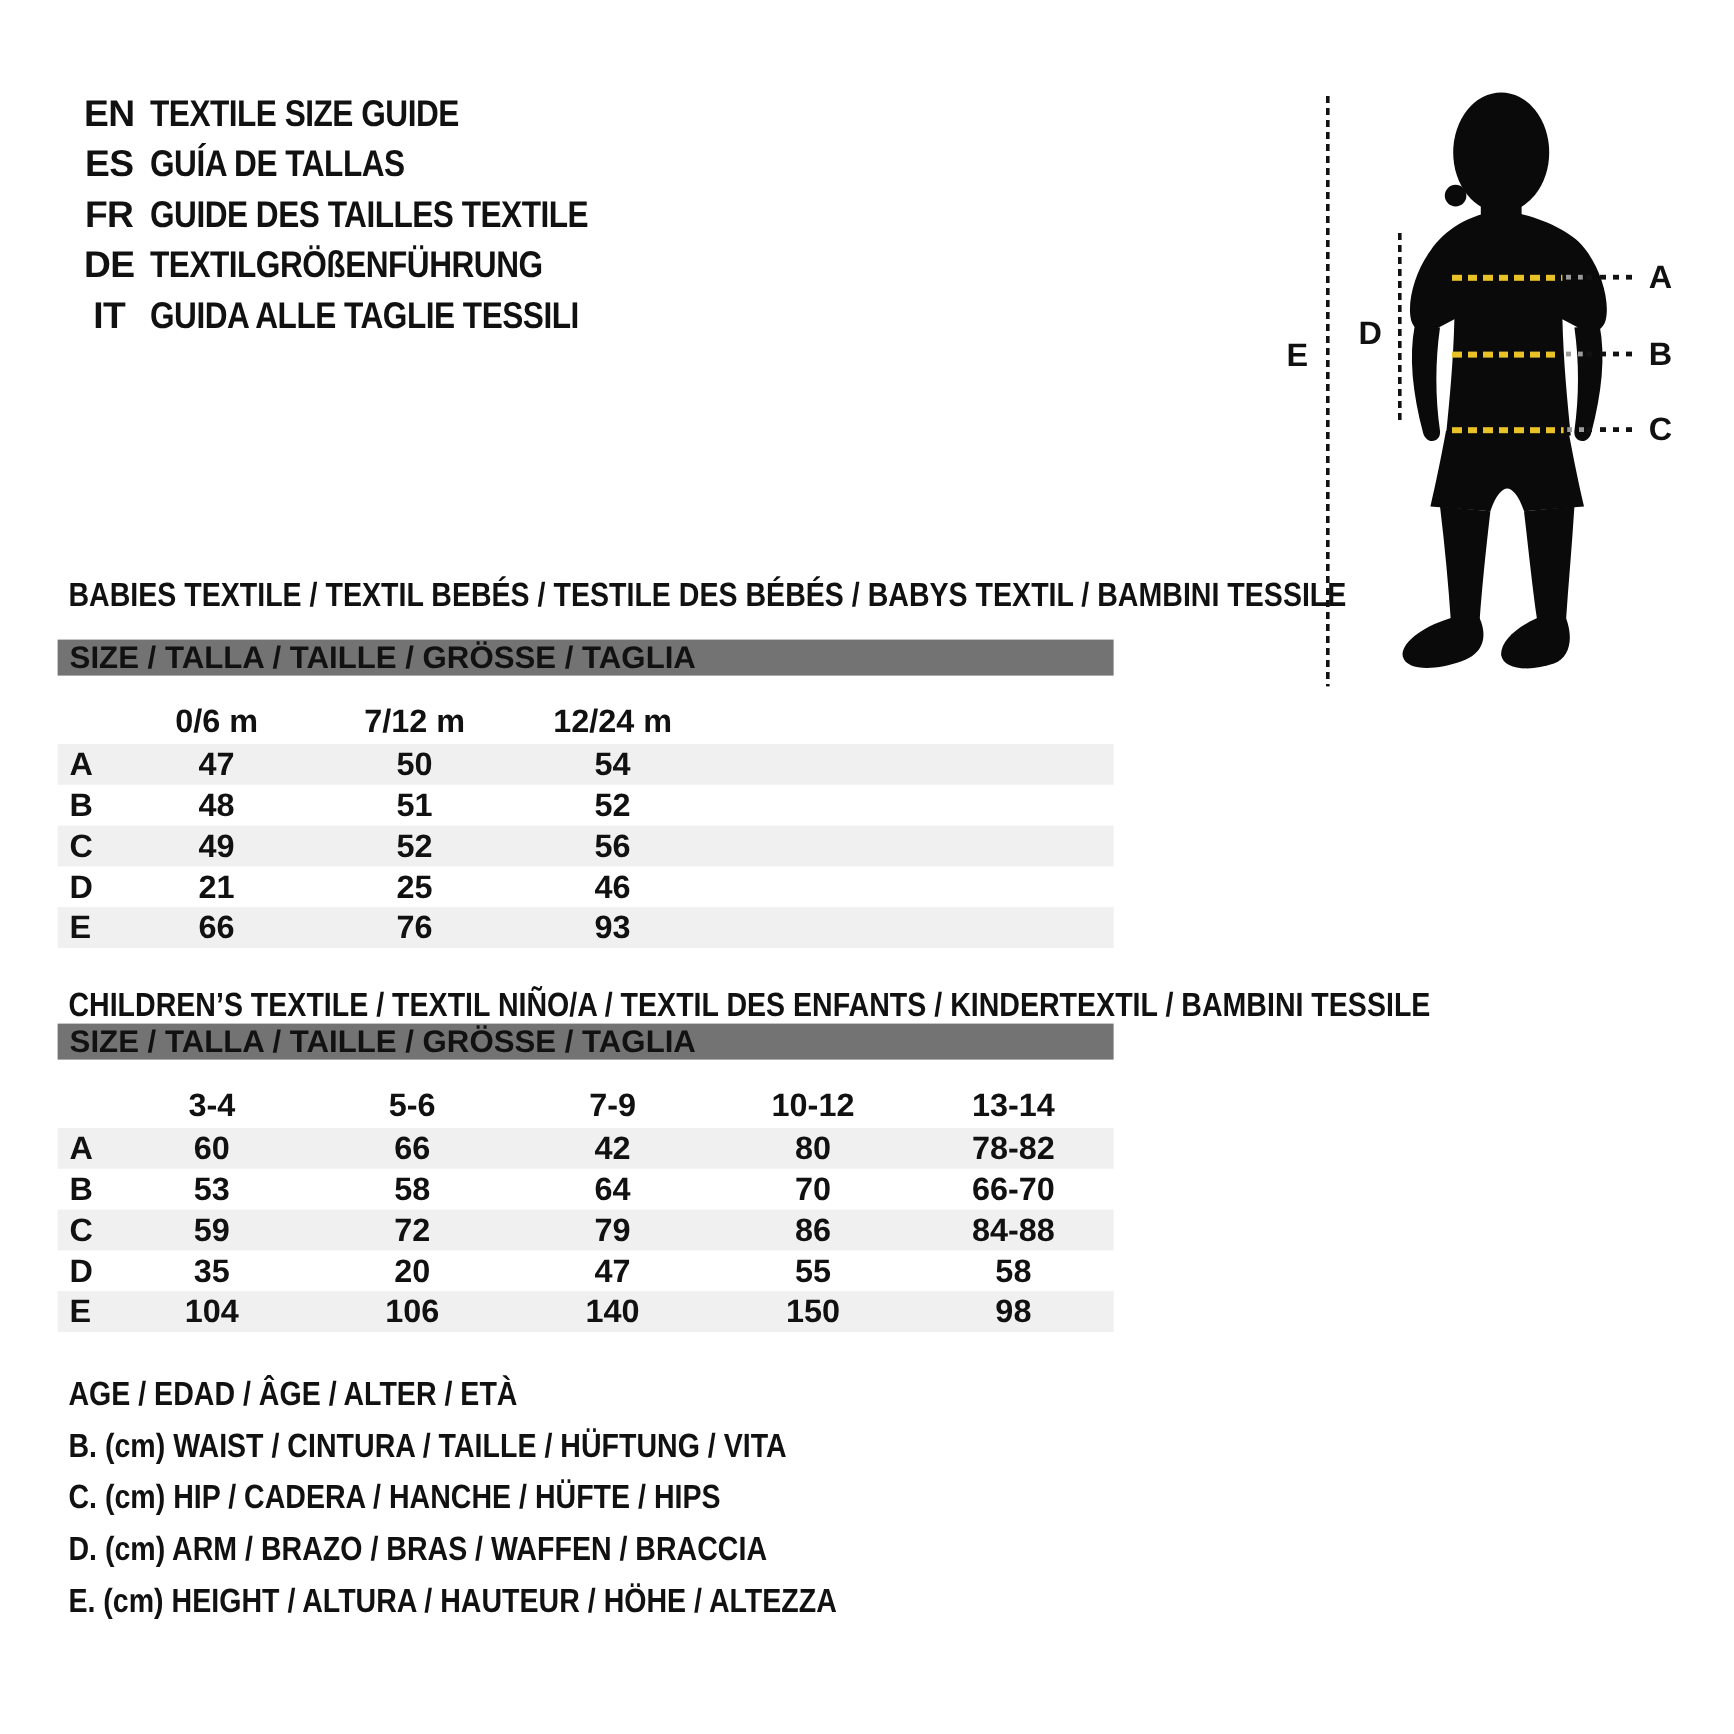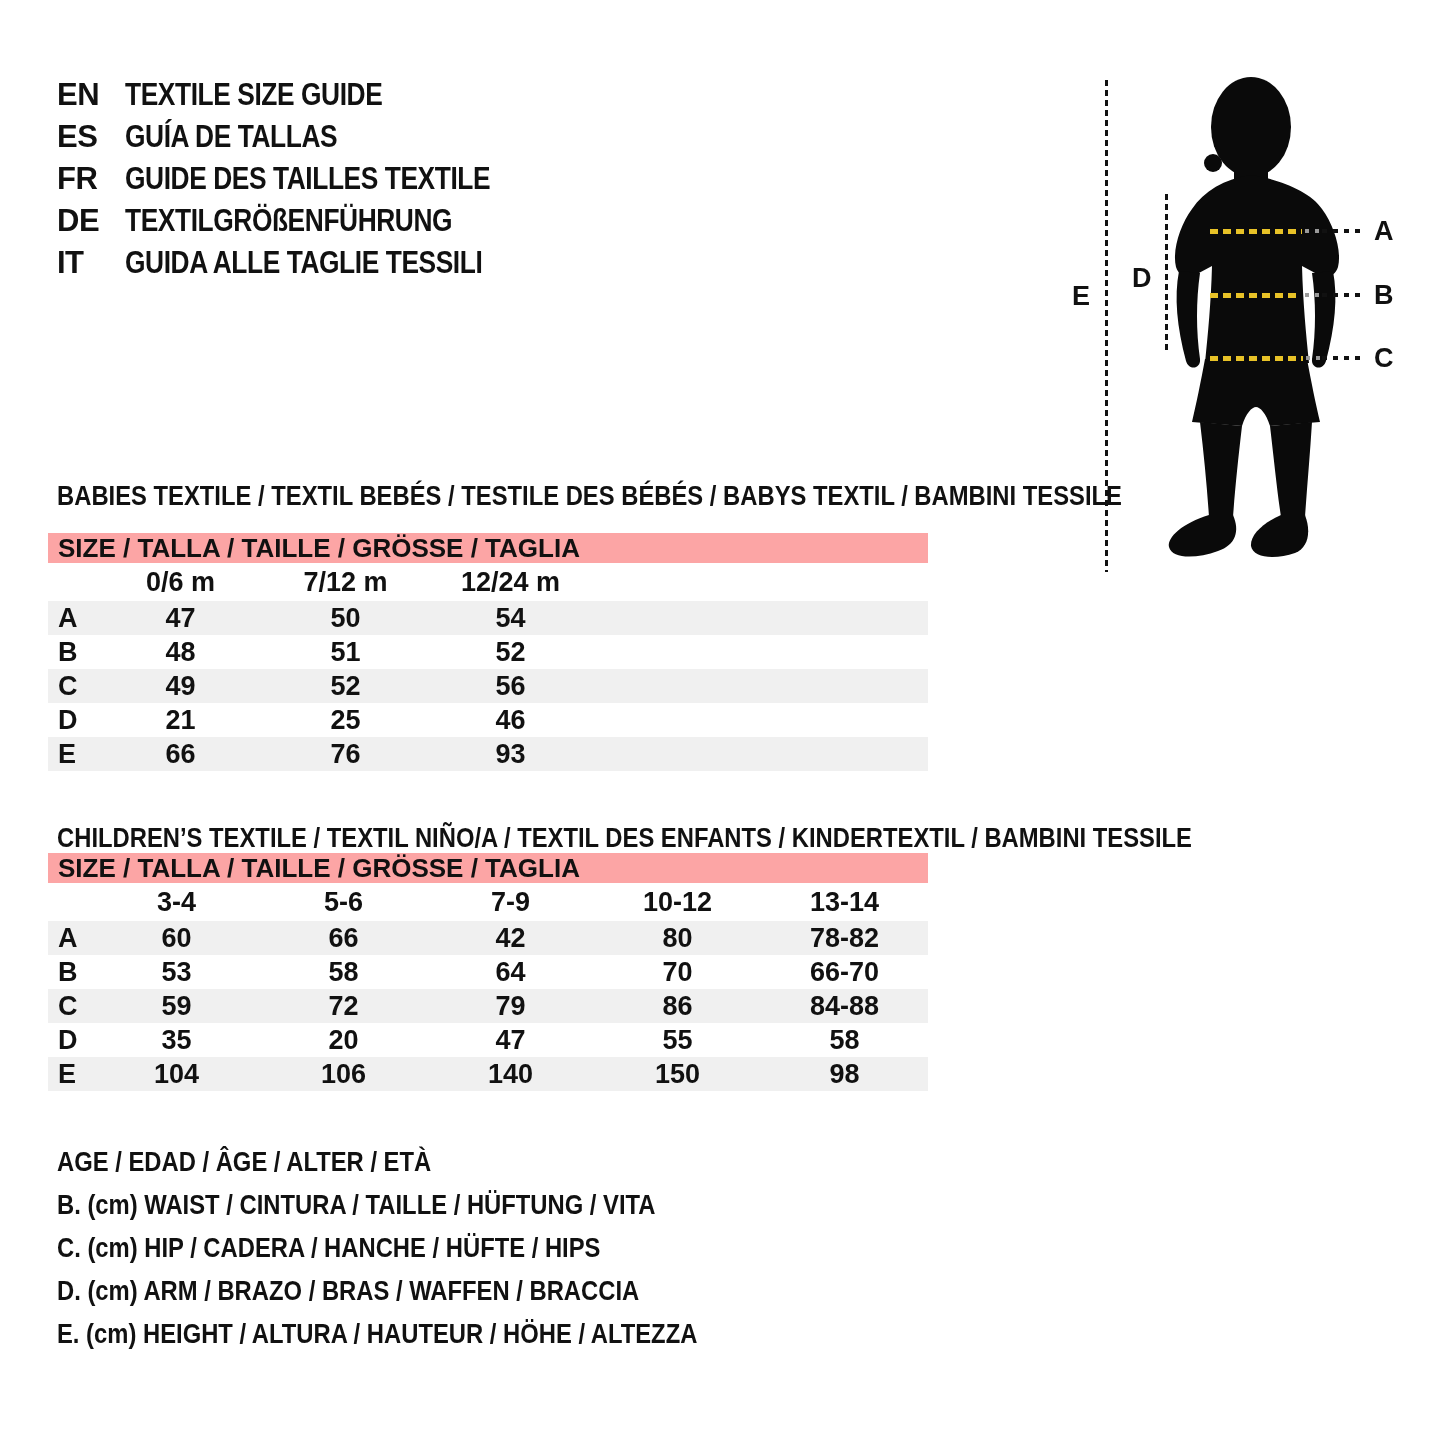--- a/index.html
+++ b/index.html
@@ -5,32 +5,32 @@
   html,body{margin:0;padding:0;}
   body{
     width:1445px;height:1445px;position:relative;background:#ffffff;
     font-family:"Liberation Sans","DejaVu Sans",sans-serif;
     color:#111111;overflow:hidden;
   }
   .cond{display:inline-block;transform:scaleX(0.85);transform-origin:left center;white-space:nowrap;}
 
   
   .lang-block{position:absolute;left:57px;top:74px;}
-  .lang-row{display:flex;height:42px;align-items:center;}
+  .lang-row{display:flex;height:42px;align-items:center;text-align:center;}
   .lang-code{width:68px;font-size:31px;font-weight:bold;letter-spacing:-0.5px;}
   .lang-title{font-size:31px;font-weight:bold;letter-spacing:-0.5px;}
 
   
   .section-heading{position:absolute;left:57px;font-size:28px;font-weight:bold;line-height:30px;white-space:nowrap;}
 
   
   .size-table{position:absolute;left:48px;width:880px;}
-  .size-bar{height:30px;background:#fca5a5;font-size:26px;font-weight:bold;
+  .size-bar{height:30px;background:#737373;font-size:26px;font-weight:bold;
             line-height:31px;padding-left:10px;white-space:nowrap;}
-  .col-head-row{height:38px;align-items:center;}
+  .col-head-row{height:38px;align-items:center;margin-top:19px;}
   .trow{height:34px;align-items:center;}
   .trow.striped{background:#f0f0f0;}
   .babies .trow,.babies .col-head-row{display:grid;grid-template-columns:50px 165px 165px 165px;}
   .children .trow,.children .col-head-row{display:grid;grid-template-columns:45px 167px 167px 167px 167px 167px;}
   .cell{font-size:27px;font-weight:bold;text-align:center;line-height:34px;}
   .cell.rlabel{text-align:left;padding-left:10px;}
 
   
   .legend{position:absolute;left:57px;top:1140px;}
   .legend-line{height:43px;font-size:28px;font-weight:bold;line-height:43px;white-space:nowrap;}

